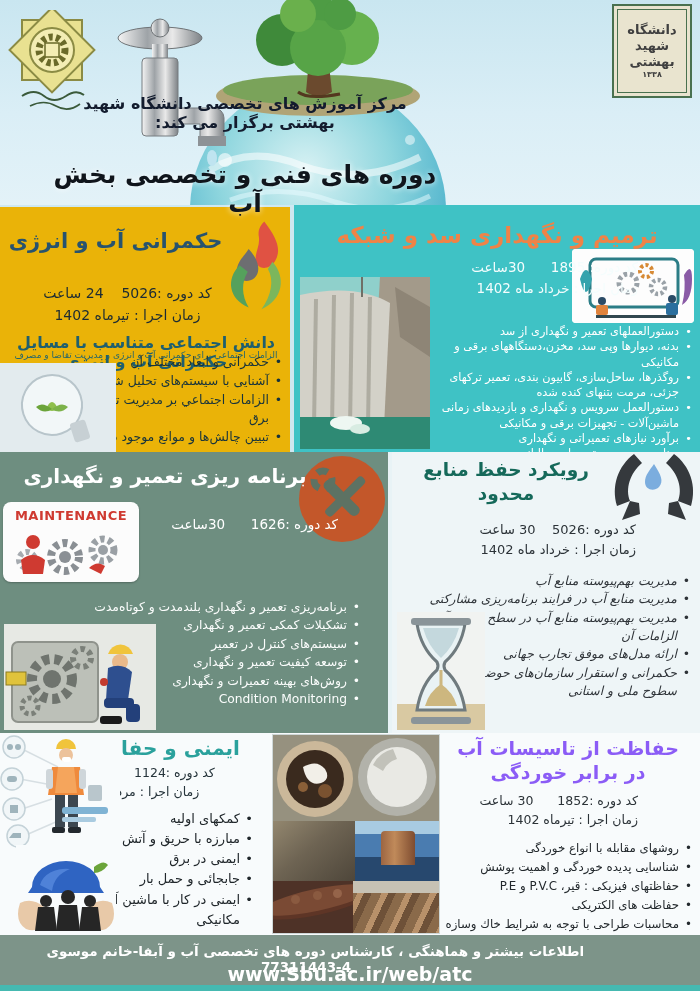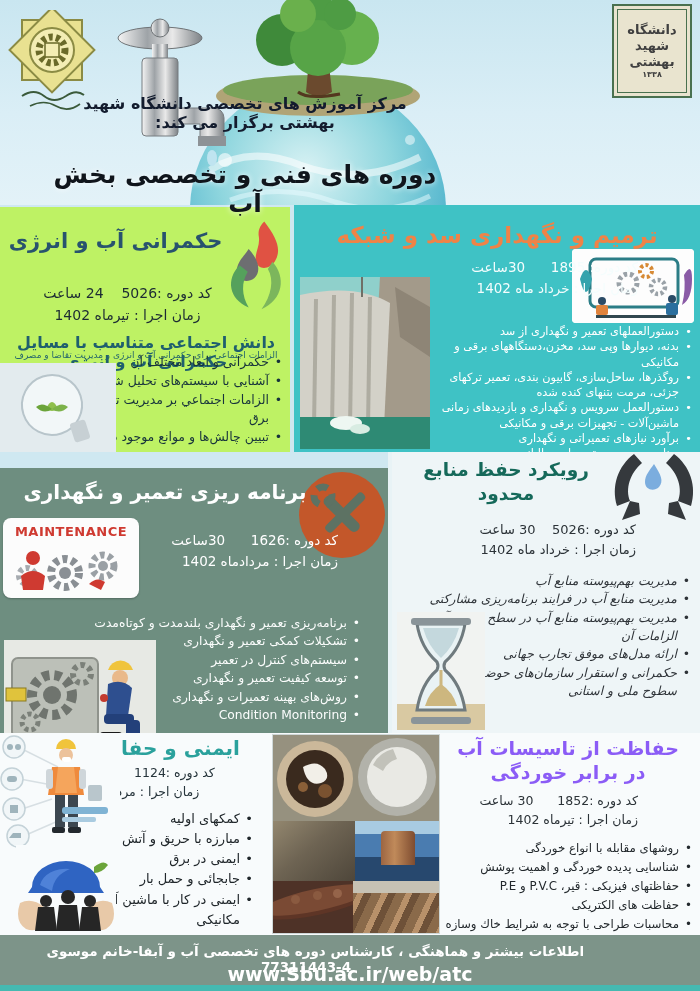--- a/index.html
+++ b/index.html
@@ -25,41 +25,41 @@
   .logo-right-inner .yr { font-size:8px; letter-spacing:1px; }
 
   
   .sec-title { font-weight:bold; text-align:center; }
   .codeblock { direction:rtl; text-align:right; line-height:1.55; }
   ul.bullets { margin:0; padding:0; list-style:none; direction:rtl; text-align:right; }
   ul.bullets li { position:relative; padding-right:13px; }
   ul.bullets li::before { content:"•"; position:absolute; right:0; top:0; }
 
   
-  .p-gov { left:0; top:207px; width:290px; height:245px; background:#bef264; }
+  .p-gov { left:0; top:207px; width:290px; height:245px; background:#eab308; }
   .p-gov .sec-title { left:8px; top:22px; width:215px; font-size:21px; color:#28536e; }
   .p-gov .codeblock { left:25px; top:76px; width:205px; font-size:14px; color:#1c2b33; text-align:center; }
   .gov-desc1 { left:8px; top:126px; width:276px; text-align:center; font-size:16px; color:#1f5f6e; font-weight:bold;}
   .gov-desc2 { left:4px; top:143px; width:284px; text-align:center; font-size:9px; color:#24666d; }
   .p-gov ul.bullets { left:10px; top:146px; width:272px; font-size:12.5px; line-height:1.5; color:#17333c; position:absolute;}
   .flame-icon { right:2px; top:8px; width:64px; height:108px; }
   .bulb-img { left:0; top:156px; width:116px; height:89px; background:#dde6e9; }
 
   .gap-r1 { left:290px; top:207px; width:4px; height:245px; background:#cfe7f0; }
 
   .p-dam { left:294px; top:205px; width:406px; height:247px; background:#3fc2c5; }
   .p-dam .sec-title { left:20px; top:17px; width:366px; font-size:23px; color:#ef8347; }
   .p-dam .codeblock { right:62px; top:52px; width:225px; font-size:13.5px; color:#f4fdfd; }
   .dam-illu { right:6px; top:44px; width:122px; height:74px; background:#fdfdfd; border-radius:4px; }
   .dam-photo { left:6px; top:72px; width:130px; height:172px; }
   .p-dam ul.bullets { left:140px; top:119px; width:258px; font-size:11.3px; line-height:1.35;
                       color:#ffffff; position:absolute; }
 
   
-  .p-maint { left:0; top:452px; width:388px; height:281px; background:#6e8e80; color:#fff;margin-top:16px; }
+  .p-maint { left:0; top:452px; width:388px; height:281px; background:#6e8e80; color:#fff; }
   .p-maint .sec-title { left:10px; top:12px; width:310px; font-size:20px; color:#ffffff; }
   .tools-circle { left:auto; right:2px; top:3px; width:88px; height:88px; }
   .maint-card { left:3px; top:50px; width:136px; height:80px; background:#fcfcfc; border-radius:8px;
                 box-shadow:0 1px 2px rgba(0,0,0,.25); overflow:hidden; }
   .maint-card .cap { position:absolute; left:0; top:6px; width:100%; text-align:center;
                      color:#cf3a31; font-weight:bold; font-size:13px; letter-spacing:.5px; direction:ltr;}
   .p-maint .codeblock { right:50px; top:62px; width:200px; font-size:13.5px; color:#ffffff; }
   .p-maint ul.bullets { right:28px; top:146px; width:310px; font-size:12.3px; line-height:1.5;
                         color:#fbfdfc; position:absolute; }
   .repair-card { left:4px; top:172px; width:152px; height:106px; background:#e7e9e4; }
@@ -276,21 +276,20 @@
         <circle cx="100" cy="48" r="11" fill="none" stroke="#9aa0a5" stroke-width="7" stroke-dasharray="4.5 3.6"></circle>
         <circle cx="100" cy="48" r="5" fill="#9aa0a5"></circle>
         <circle cx="24" cy="58" r="8" fill="none" stroke="#a6abb0" stroke-width="6" stroke-dasharray="4 3.2"></circle>
         <circle cx="30" cy="40" r="7" fill="#cf3a31"></circle>
         <path d="M18 58 q12 -10 24 0 l-2 14 h-20 Z" fill="#cf3a31"></path>
         <path d="M86 66 q8 -8 16 -2 l-4 8 Z" fill="#cf3a31"></path>
       </svg>
     </div>
     <div class="abs codeblock">
       <div>کد دوره :1626&nbsp;&nbsp;&nbsp;&nbsp;&nbsp; 30ساعت</div>
-      <div>زمان اجرا : مردادماه 1402</div>
     </div>
     <ul class="bullets">
 
     <li>برنامه‌ریزی تعمیر و نگهداری بلندمدت و کوتاه‌مدت</li>
         <li>تشکیلات کمکی تعمیر و نگهداری</li>
         <li>سیستم‌های کنترل در تعمیر</li>
         <li>توسعه کیفیت تعمیر و نگهداری</li>
         <li>روش‌های بهینه تعمیرات و نگهداری</li>
         <li>Condition Monitoring</li>
       </ul>

